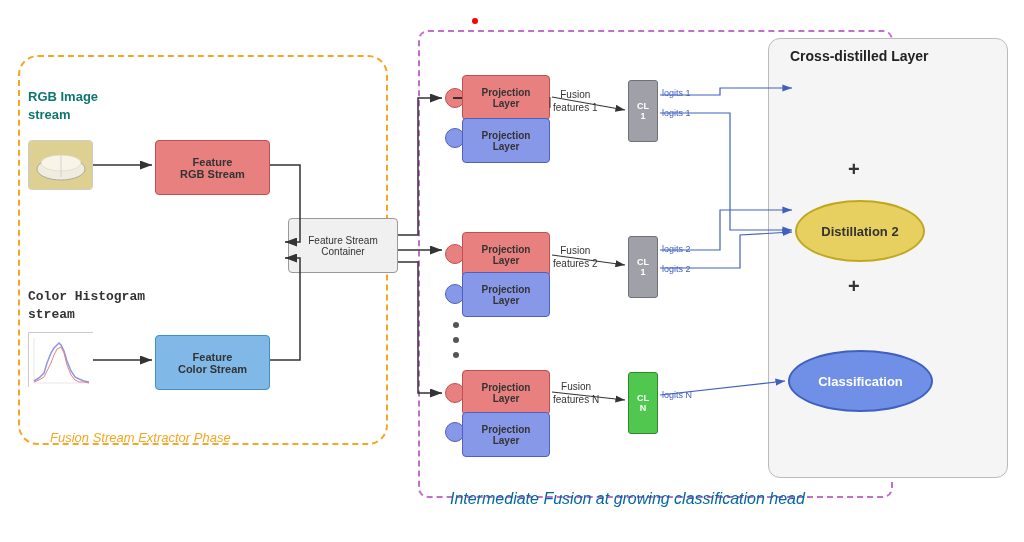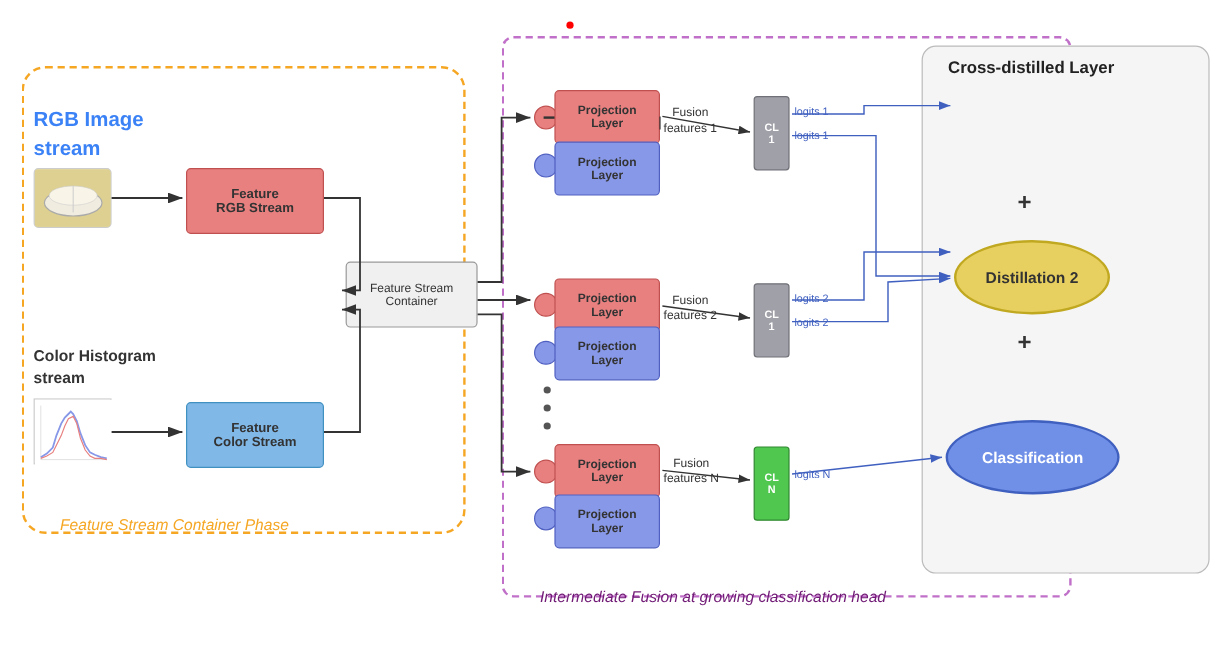--- a/index.html
+++ b/index.html
@@ -103,22 +103,22 @@
       width: 475px;
       height: 468px;
       border: 2px dashed #c070c8;
       border-radius: 10px;
     }
 
     .fusion-label {
       position: absolute;
       left: 450px;
       top: 490px;
-      color: #701a75;
-      font-size: 13px;
+      color: #0369a1;
+      font-size: 16px;
       font-style: italic;
     }
 
     
     .cross-distilled-box {
       position: absolute;
       left: 768px;
       top: 38px;
       width: 240px;
       height: 440px;
@@ -158,40 +158,40 @@
     }
   </style>
 </head>
 <body>
 
 <div class="diagram-container">
 
   <div class="red-dot"></div>
 
   <div class="feature-extractor-box"></div>
-  <div class="feature-extractor-label">Feature Stream Container Phase</div>
-
-  <div style="position:absolute; left:28px; top:88px; font-size:17px; font-weight:bold; color:#3b82f6; line-height:1.4;">
+  <div class="feature-extractor-label">Fusion Stream Extractor Phase</div>
+
+  <div style="position:absolute; left:28px; top:88px; font-size:13px; font-weight:bold; color:#0f766e; line-height:1.4;">
     RGB Image<br>stream
   </div>
 
   <div style="position:absolute; left:28px; top:140px; width:65px; height:50px; border:1px solid #ccc; border-radius:4px; overflow:hidden; background:#e8dfa0;">
     <svg width="65" height="50" viewBox="0 0 65 50">
       <rect x="0" y="0" width="65" height="50" fill="#ddd090"></rect>
       <ellipse cx="32" cy="28" rx="24" ry="11" fill="#f0ece0" stroke="#aaa" stroke-width="1"></ellipse>
       <ellipse cx="32" cy="22" rx="20" ry="8" fill="#f8f4e8" stroke="#ccc" stroke-width="0.5"></ellipse>
       <line x1="32" y1="14" x2="32" y2="36" stroke="#ccc" stroke-width="0.8"></line>
     </svg>
   </div>
 
   <div class="feature-rgb-box">
     Feature<br>RGB Stream
   </div>
 
-  <div style="position:absolute; left:28px; top:288px; font-size:13px; font-weight:bold; color:#333; line-height:1.4;">
+  <div style="position:absolute; left:28px; top:288px; font-size:13px; font-weight:bold; color:#333; line-height:1.4;font-family:Liberation Mono, monospace;">
     Color Histogram<br>stream
   </div>
 
   <div style="position:absolute; left:28px; top:332px; width:65px; height:55px; border:1px solid #ccc; background:#fff;">
     <svg width="65" height="55" viewBox="0 0 65 55">
       <rect x="0" y="0" width="65" height="55" fill="#fff"></rect>
 
       <line x1="5" y1="50" x2="60" y2="50" stroke="#ccc" stroke-width="0.5"></line>
       <line x1="5" y1="5" x2="5" y2="50" stroke="#ccc" stroke-width="0.5"></line>
       <polyline points="5,48 10,45 15,40 18,30 22,20 25,15 28,12 30,10 32,12 35,18 38,28 42,38 46,44 50,46 55,48 60,49" fill="none" stroke="#8898e8" stroke-width="1.5"></polyline>

